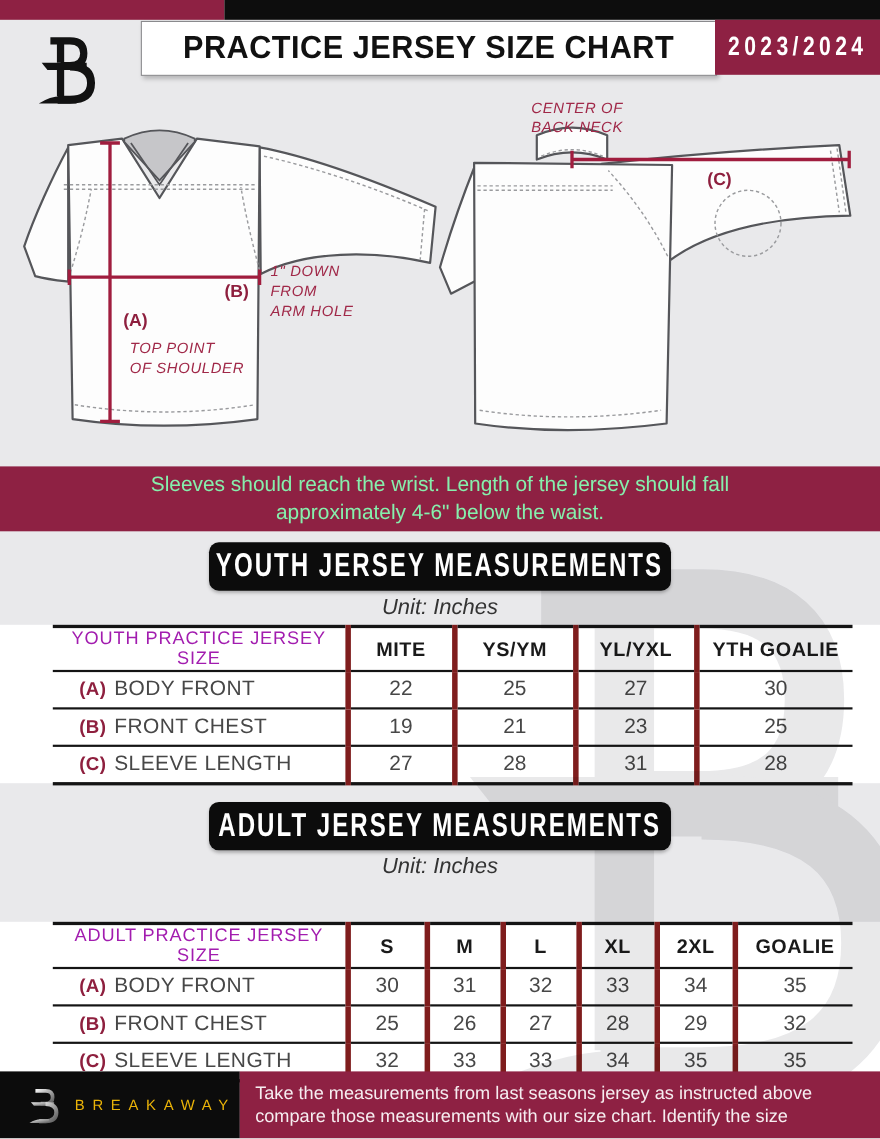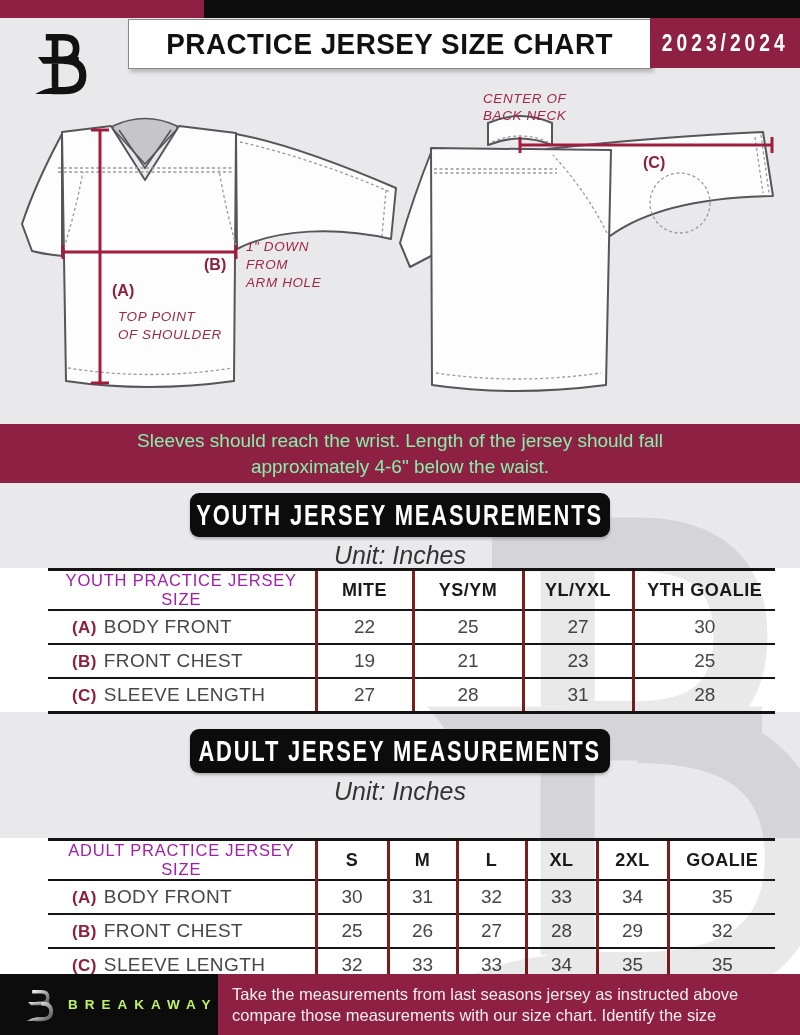--- a/index.html
+++ b/index.html
@@ -38,29 +38,29 @@
           display:flex;flex-direction:column;align-items:center;justify-content:center;}
   .notice p{margin:0;color:#86efac;font-size:19px;line-height:26px;text-align:center;}
 
   
   .pill{position:absolute;left:190px;width:420px;height:44px;background:#0c0c0c;border-radius:9px;
         display:flex;align-items:center;justify-content:center;z-index:10;box-shadow:0 2px 3px rgba(0,0,0,.25);}
   .pill span{color:#fff;font-size:30px;font-weight:700;letter-spacing:2.5px;white-space:nowrap;
         display:inline-block;transform:scaleX(.73);}
   .pill-youth{top:493px;}
   .pill-adult{top:729px;}
-  .unit{position:absolute;left:0;width:800px;text-align:center;font-style:italic;font-size:25px;
+  .unit{position:absolute;left:0;width:800px;text-align:center;font-style:italic;font-size:20px;
         color:#333;z-index:6;}
   .unit-youth{top:541px;}
   .unit-adult{top:777px;}
   .band{position:absolute;left:0;width:800px;background:#fff;z-index:0;padding:0;}
   .band-youth{top:568px;height:144px;}
   .band-adult{top:838px;height:144px;}
   .size-table{border-collapse:collapse;table-layout:fixed;margin-left:48px;width:727px;}
-  .size-table th,.size-table td{border-left:3px solid #7f1d1d;padding:0;}
+  .size-table th,.size-table td{border-left:5px solid #7f1d1d;padding:0;}
   .size-table th:first-child,.size-table td:first-child{border-left:none;}
   .size-table thead th{border-top:3px solid #141414;border-bottom:2.5px solid #141414;height:38px;
         font-size:18px;font-weight:700;color:#1a1a1a;letter-spacing:.5px;}
   .size-table thead th.rowhead{font-weight:400;font-size:16.5px;color:#a21caf;letter-spacing:.8px;}
   .size-table td{height:32px;border-bottom:2.5px solid #141414;font-size:19px;color:#474747;
         text-align:center;}
   .size-table tbody tr:last-child td{border-bottom:3px solid #141414;}
   .label-cell{text-align:left !important;padding-left:24px !important;font-size:16.5px;color:#1f1f1f;
         letter-spacing:.4px;}
   .label-key{font-weight:700;color:#8e1f3e;font-size:17px;margin-right:7px;}
@@ -68,21 +68,21 @@
   .col-ahead{width:268px;} .col-s{width:72px;} .col-m{width:69px;} .col-l{width:69px;} .col-xl{width:71px;} .col-2xl{width:71px;} .col-goalie{width:107px;}
 
   
   .watermark{position:absolute;left:330px;top:458px;width:540px;height:594px;z-index:5;
         pointer-events:none;opacity:.55;mix-blend-mode:multiply;}
 
   
   .footer{position:absolute;left:0;top:974px;width:800px;height:61px;z-index:10;display:flex;}
   .footer-black{width:218px;height:61px;background:#0c0c0c;display:flex;align-items:center;padding-left:22px;box-sizing:border-box;}
   .footer-logo{width:34px;height:40px;margin-right:12px;flex:none;}
-  .footer-brand{color:#bef264;font-size:13.5px;font-weight:700;letter-spacing:7px;white-space:nowrap;}
+  .footer-brand{color:#eab308;font-size:13.5px;font-weight:400;letter-spacing:7px;white-space:nowrap;}
   .footer-maroon{width:582px;height:61px;background:#8e2143;box-sizing:border-box;
         display:flex;flex-direction:column;justify-content:center;padding-left:14px;}
   .footer-maroon p{margin:0;color:#f6edf0;font-size:16.5px;line-height:20.5px;}
 </style>
 </head>
 <body>
 
 <div class="page">
 
   <div class="watermark">

